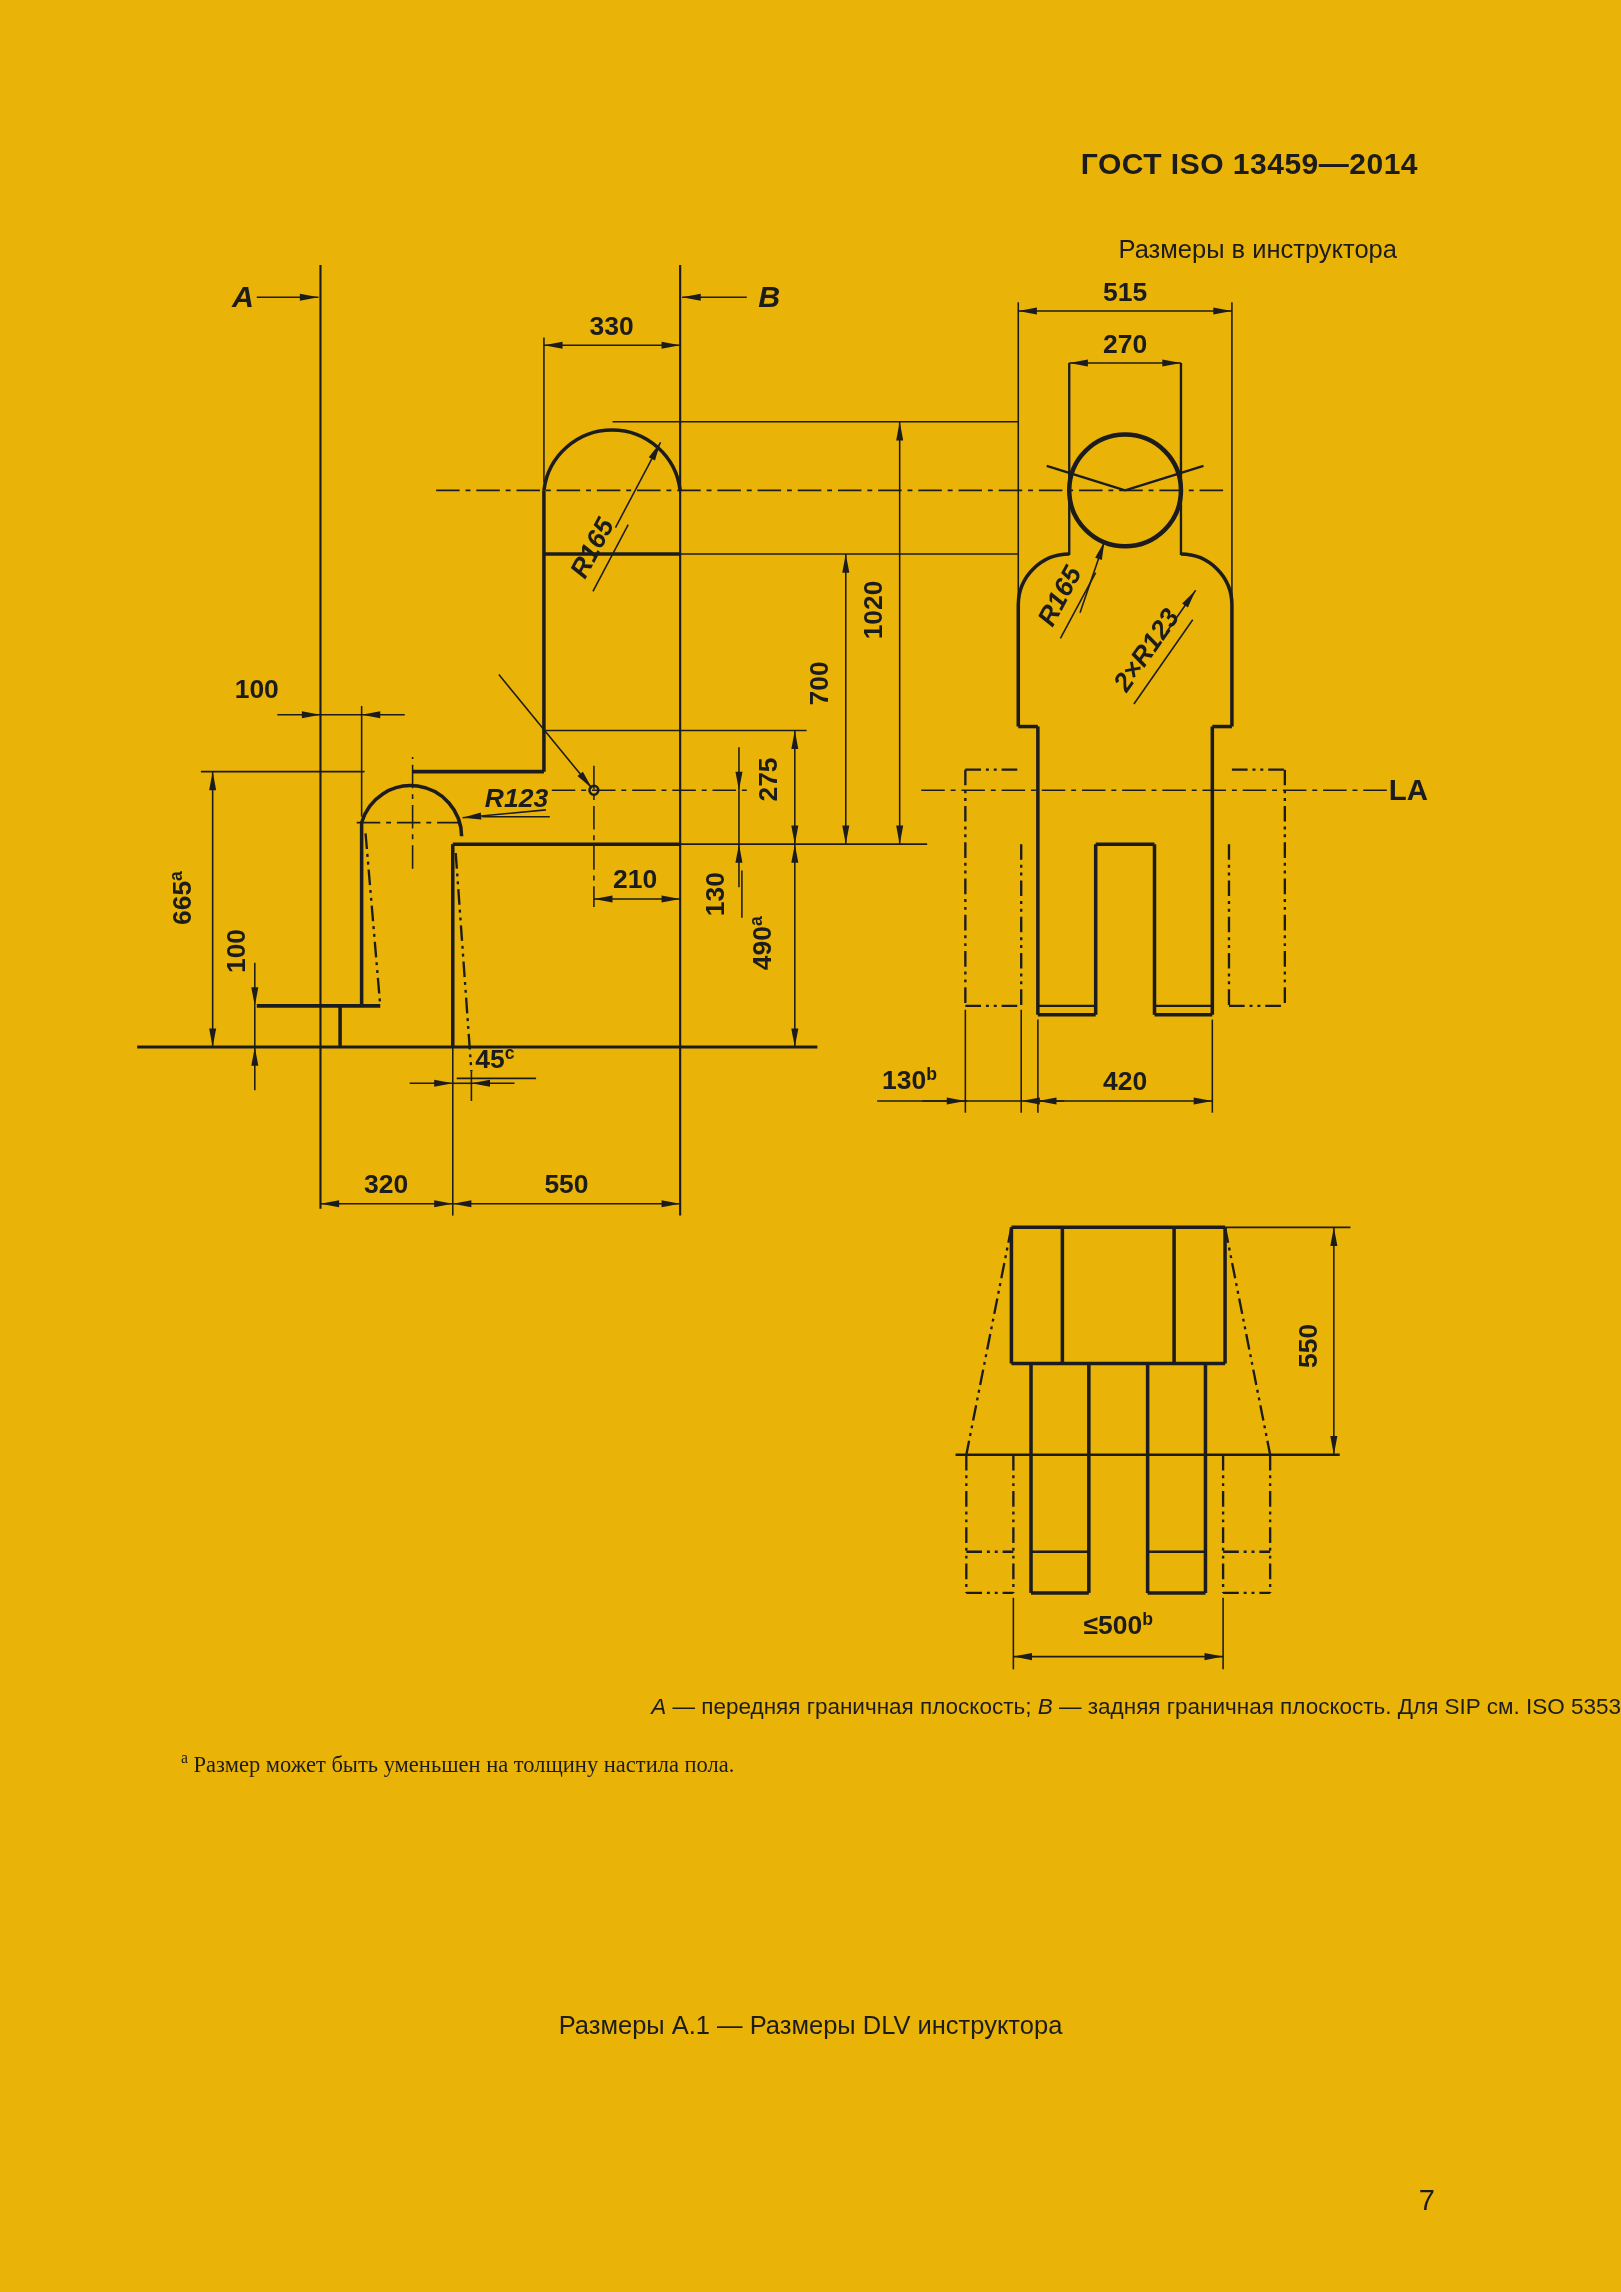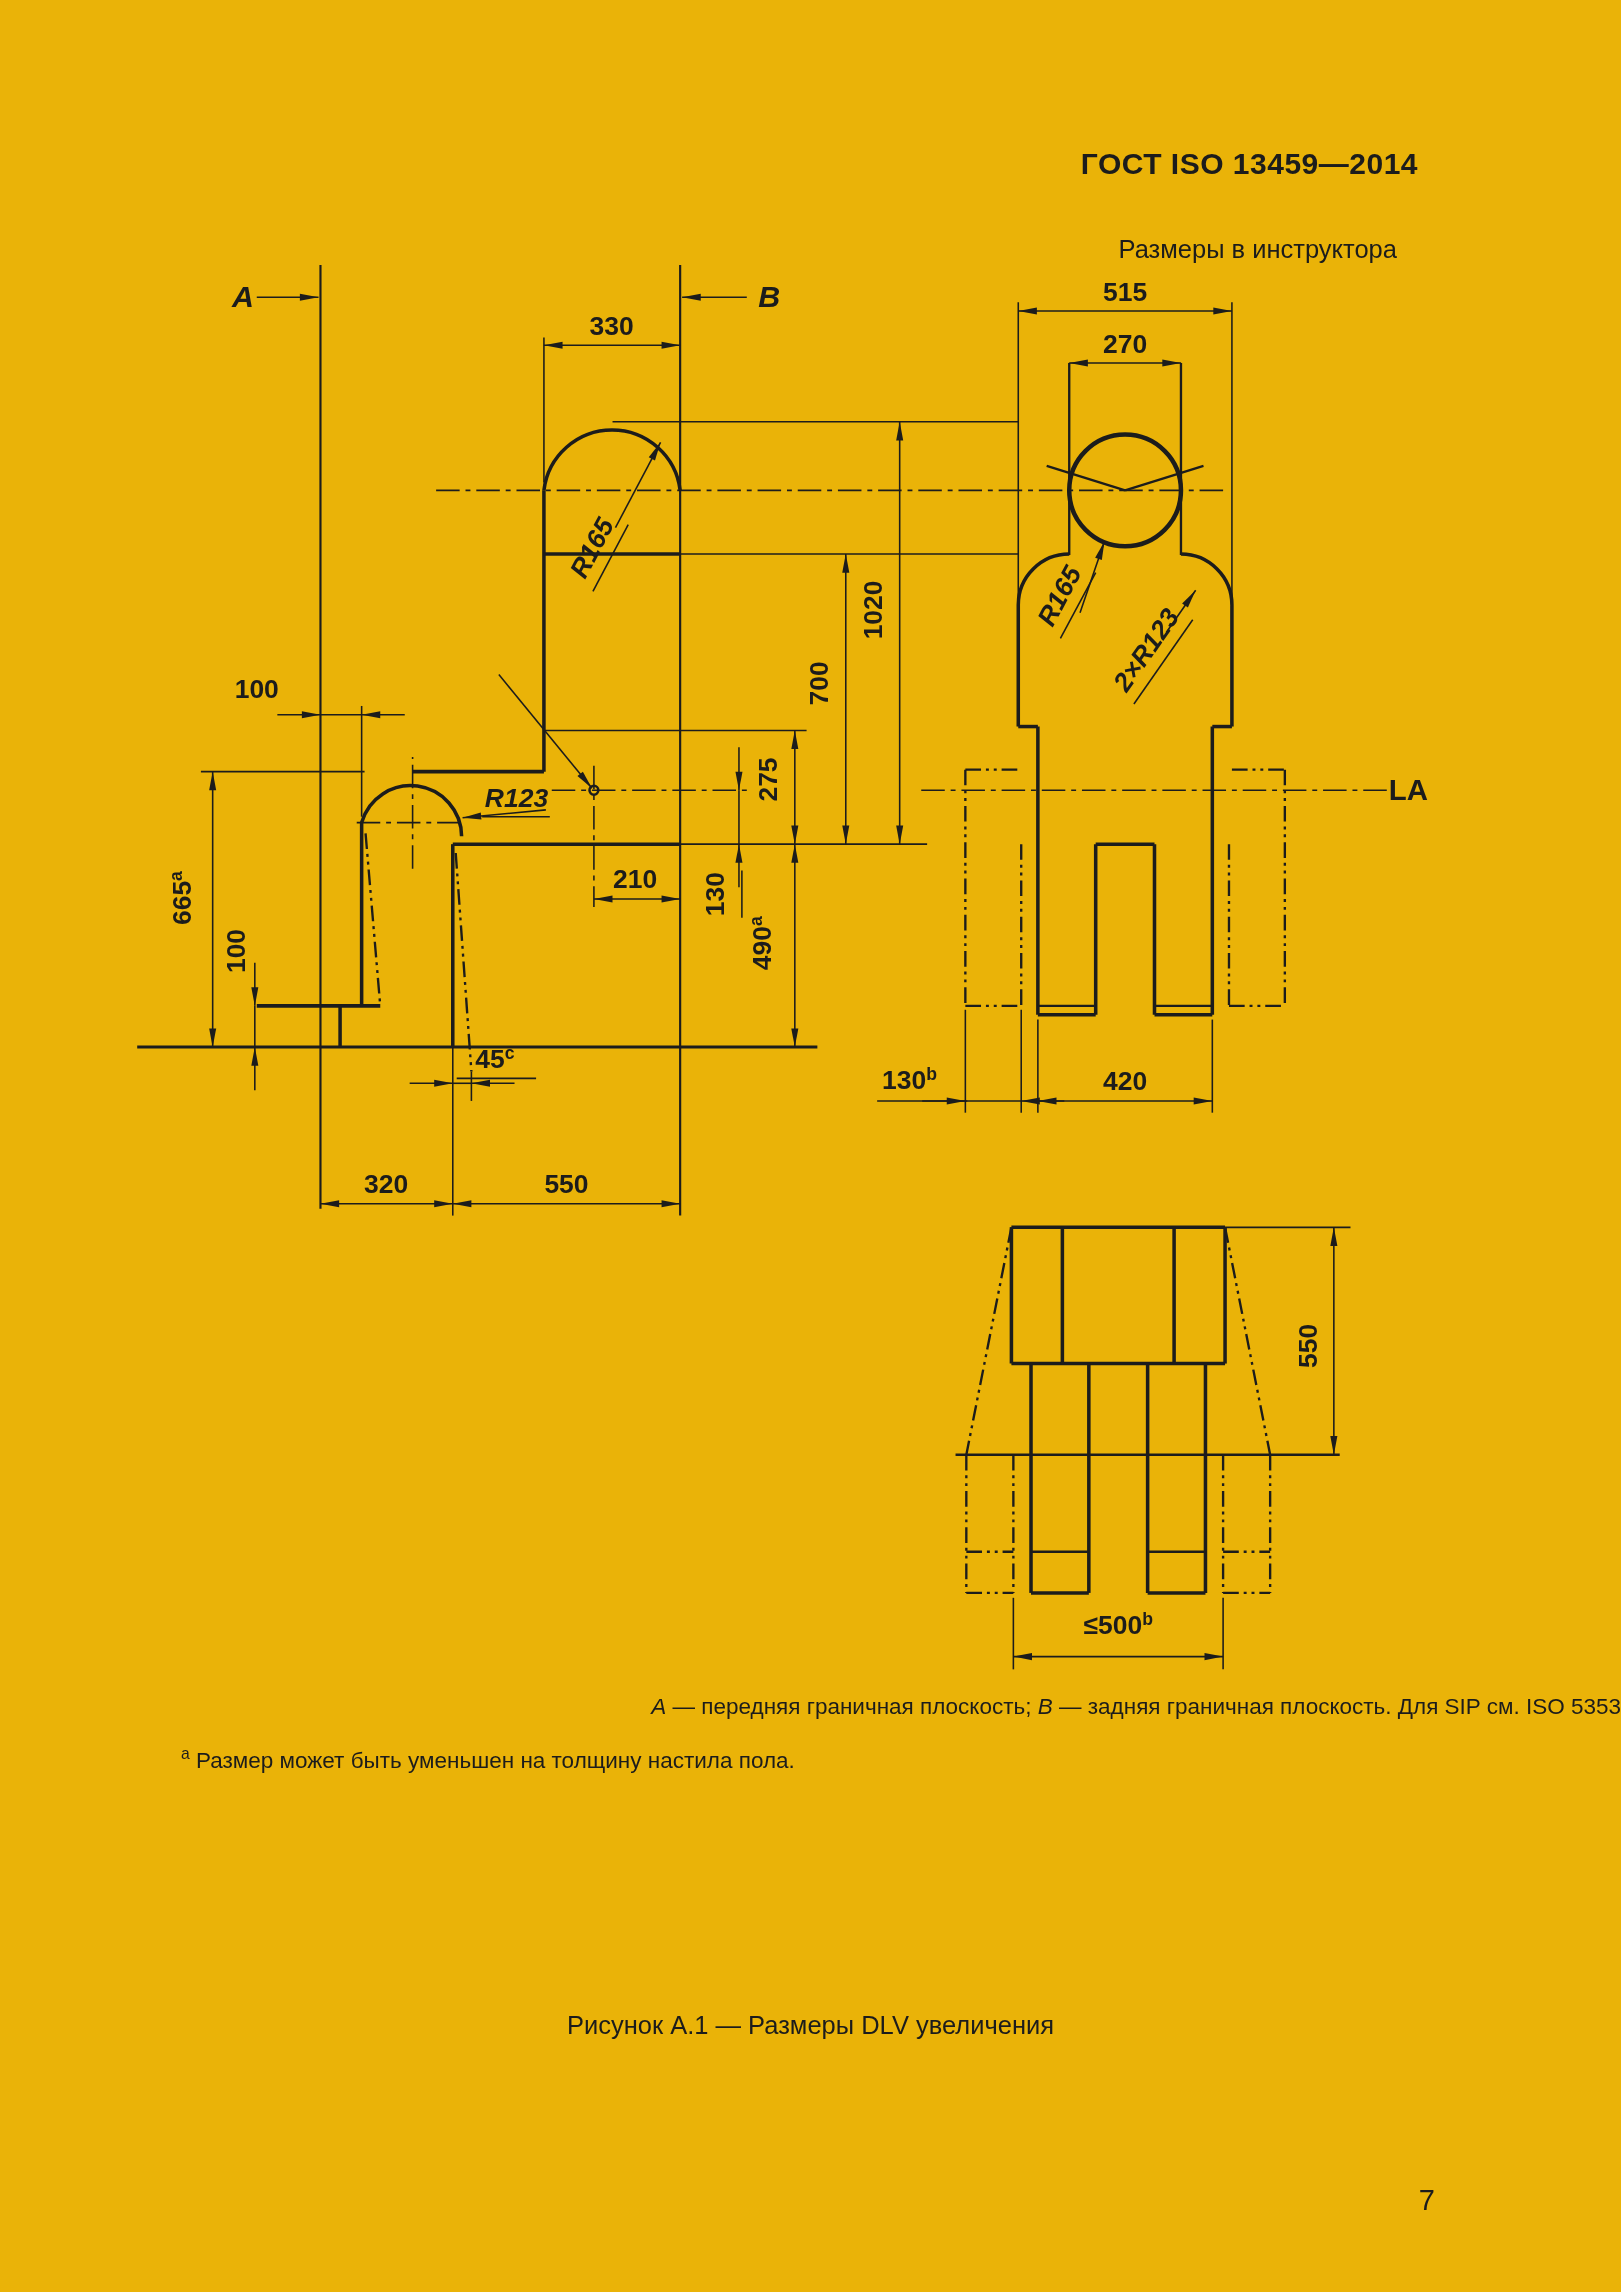--- a/index.html
+++ b/index.html
@@ -3,21 +3,21 @@
 <meta charset="utf-8">
 <style>
   html,body{margin:0;padding:0;background:#888;}
   .page{position:relative;width:1621px;height:2293px;background:#eab308;margin:0 auto;
         font-family:"Liberation Sans","DejaVu Sans",sans-serif;color:#1c1c1c;overflow:hidden;}
   .hdr{position:absolute;top:147px;right:203px;font-size:30px;font-weight:bold;letter-spacing:0.5px;}
   .units{position:absolute;top:235px;right:224px;font-size:25.5px;}
   svg{position:absolute;left:0;top:0;}
   .legend{position:absolute;top:1694px;left:0;width:100%;text-align:right;font-size:22.5px;}
   .legend i{font-style:italic;}
-  .fns{position:absolute;top:1741px;left:116px;width:1394px;font-size:22.5px;line-height:26px;}
+  .fns{position:absolute;top:1741px;left:116px;width:1394px;font-size:22.5px;line-height:33px;font-family:Liberation Serif, serif;}
   .fn{margin:0 0 7.8px 0;text-indent:65px;}
   .fn sup{font-size:15.7px;}
   .figcap{position:absolute;top:2011px;left:0;width:100%;text-align:center;font-size:25.5px;}
   .pageno{position:absolute;top:2184px;right:186px;font-size:29px;}
   text{font-family:"Liberation Sans","DejaVu Sans",sans-serif;fill:#1c1c1c;}
 </style>
 </head>
 <body>
 
 <div class="page">
@@ -231,16 +231,16 @@
       <text x="928" y="1111" text-anchor="middle" font-size="27" font-weight="600">130<tspan dy="-9" font-size="18">b</tspan></text>
       <text x="1148" y="1112" text-anchor="middle" font-size="27" font-weight="600">420</text>
       <text x="1344" y="1373" text-anchor="middle" font-size="27" font-weight="600" transform="rotate(-90 1344 1373)">550</text>
       <text x="1141" y="1667" text-anchor="middle" font-size="27" font-weight="600">≤500<tspan dy="-9" font-size="18">b</tspan></text>
     </svg>
 
   <div class="legend" id="legend"><i>А</i><span> — передняя граничная плоскость; </span><i>В</i><span> — задняя граничная плоскость. Для SIP см. ISO 5353</span></div>
   <div class="fns" id="fns">
       <p class="fn"><sup>a</sup> Размер может быть уменьшен на толщину настила пола.</p>
     </div>
-  <div class="figcap">Рисунок А.1 — Размеры DLV увеличения</div>
+  <div class="figcap">Размеры А.1 — Размеры DLV инструктора</div>
   <div class="pageno">7</div>
 </div>
 
 
 </body></html>

